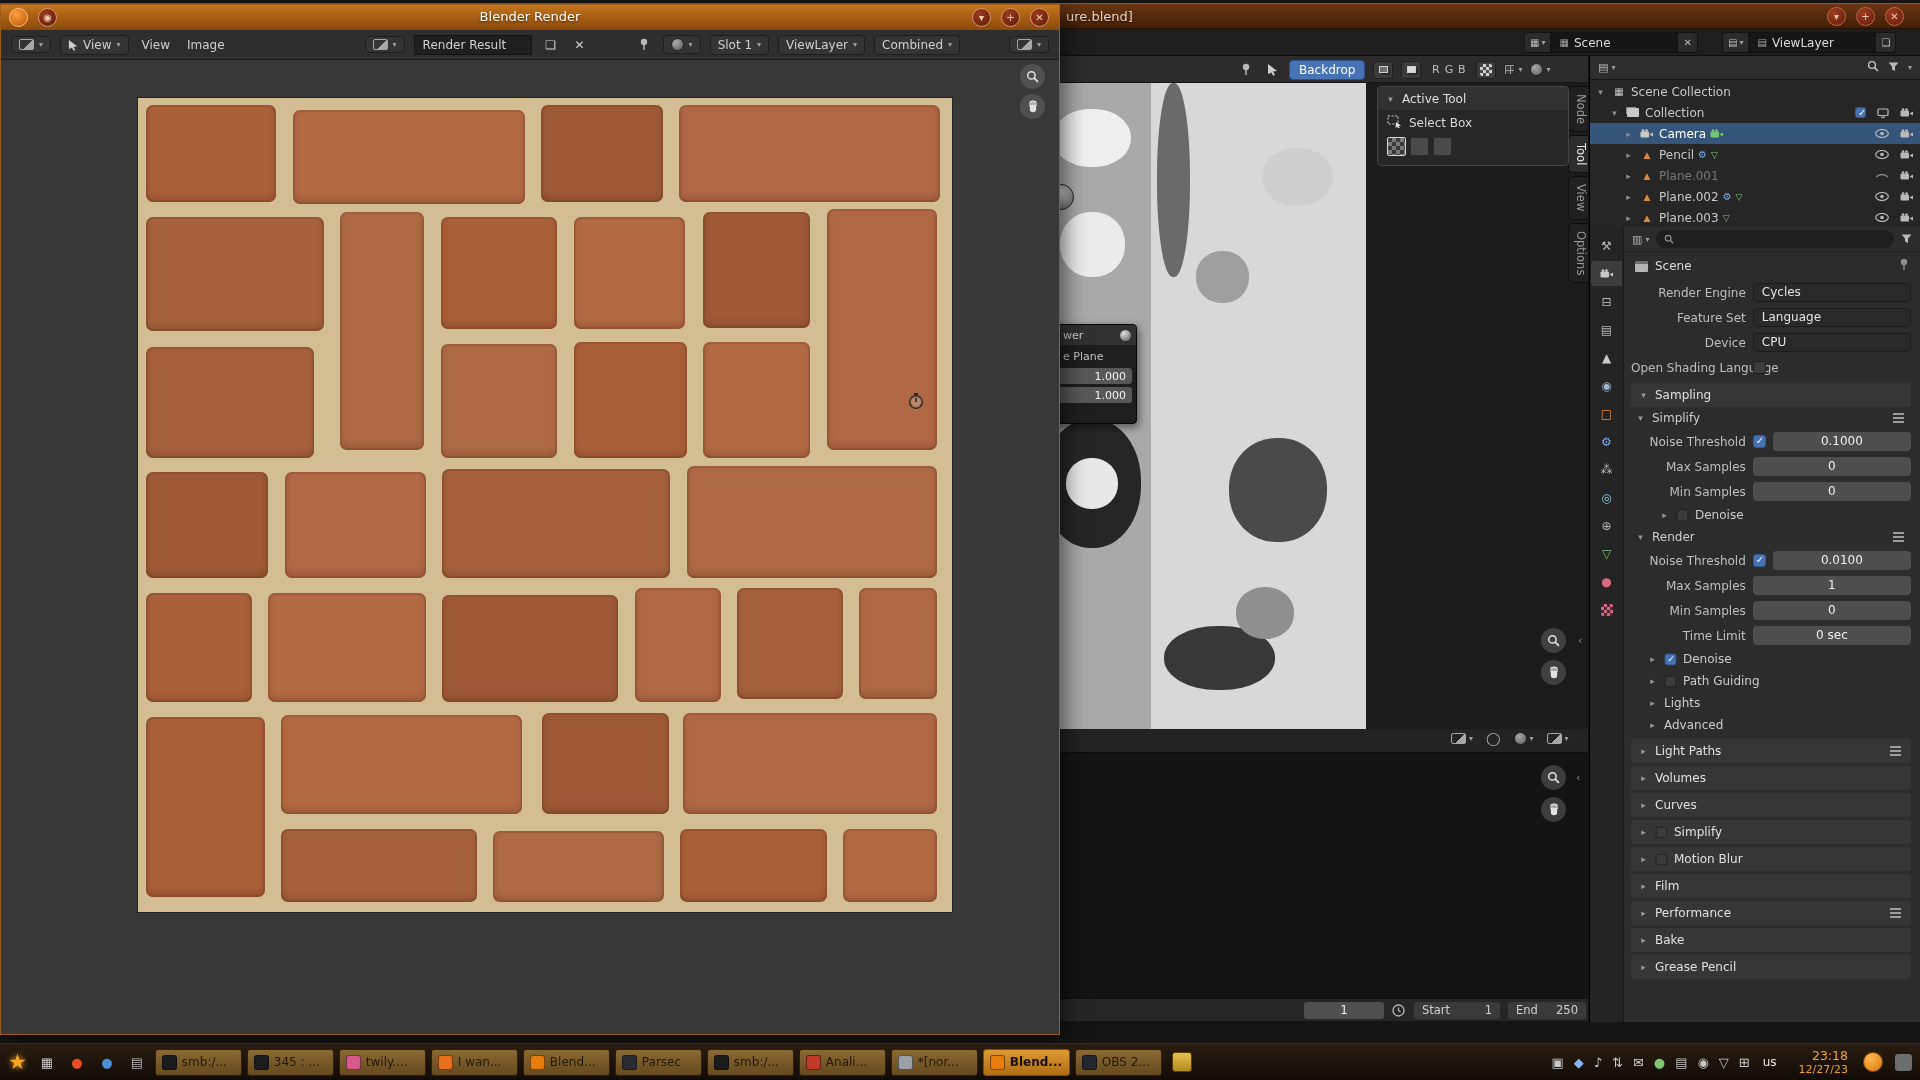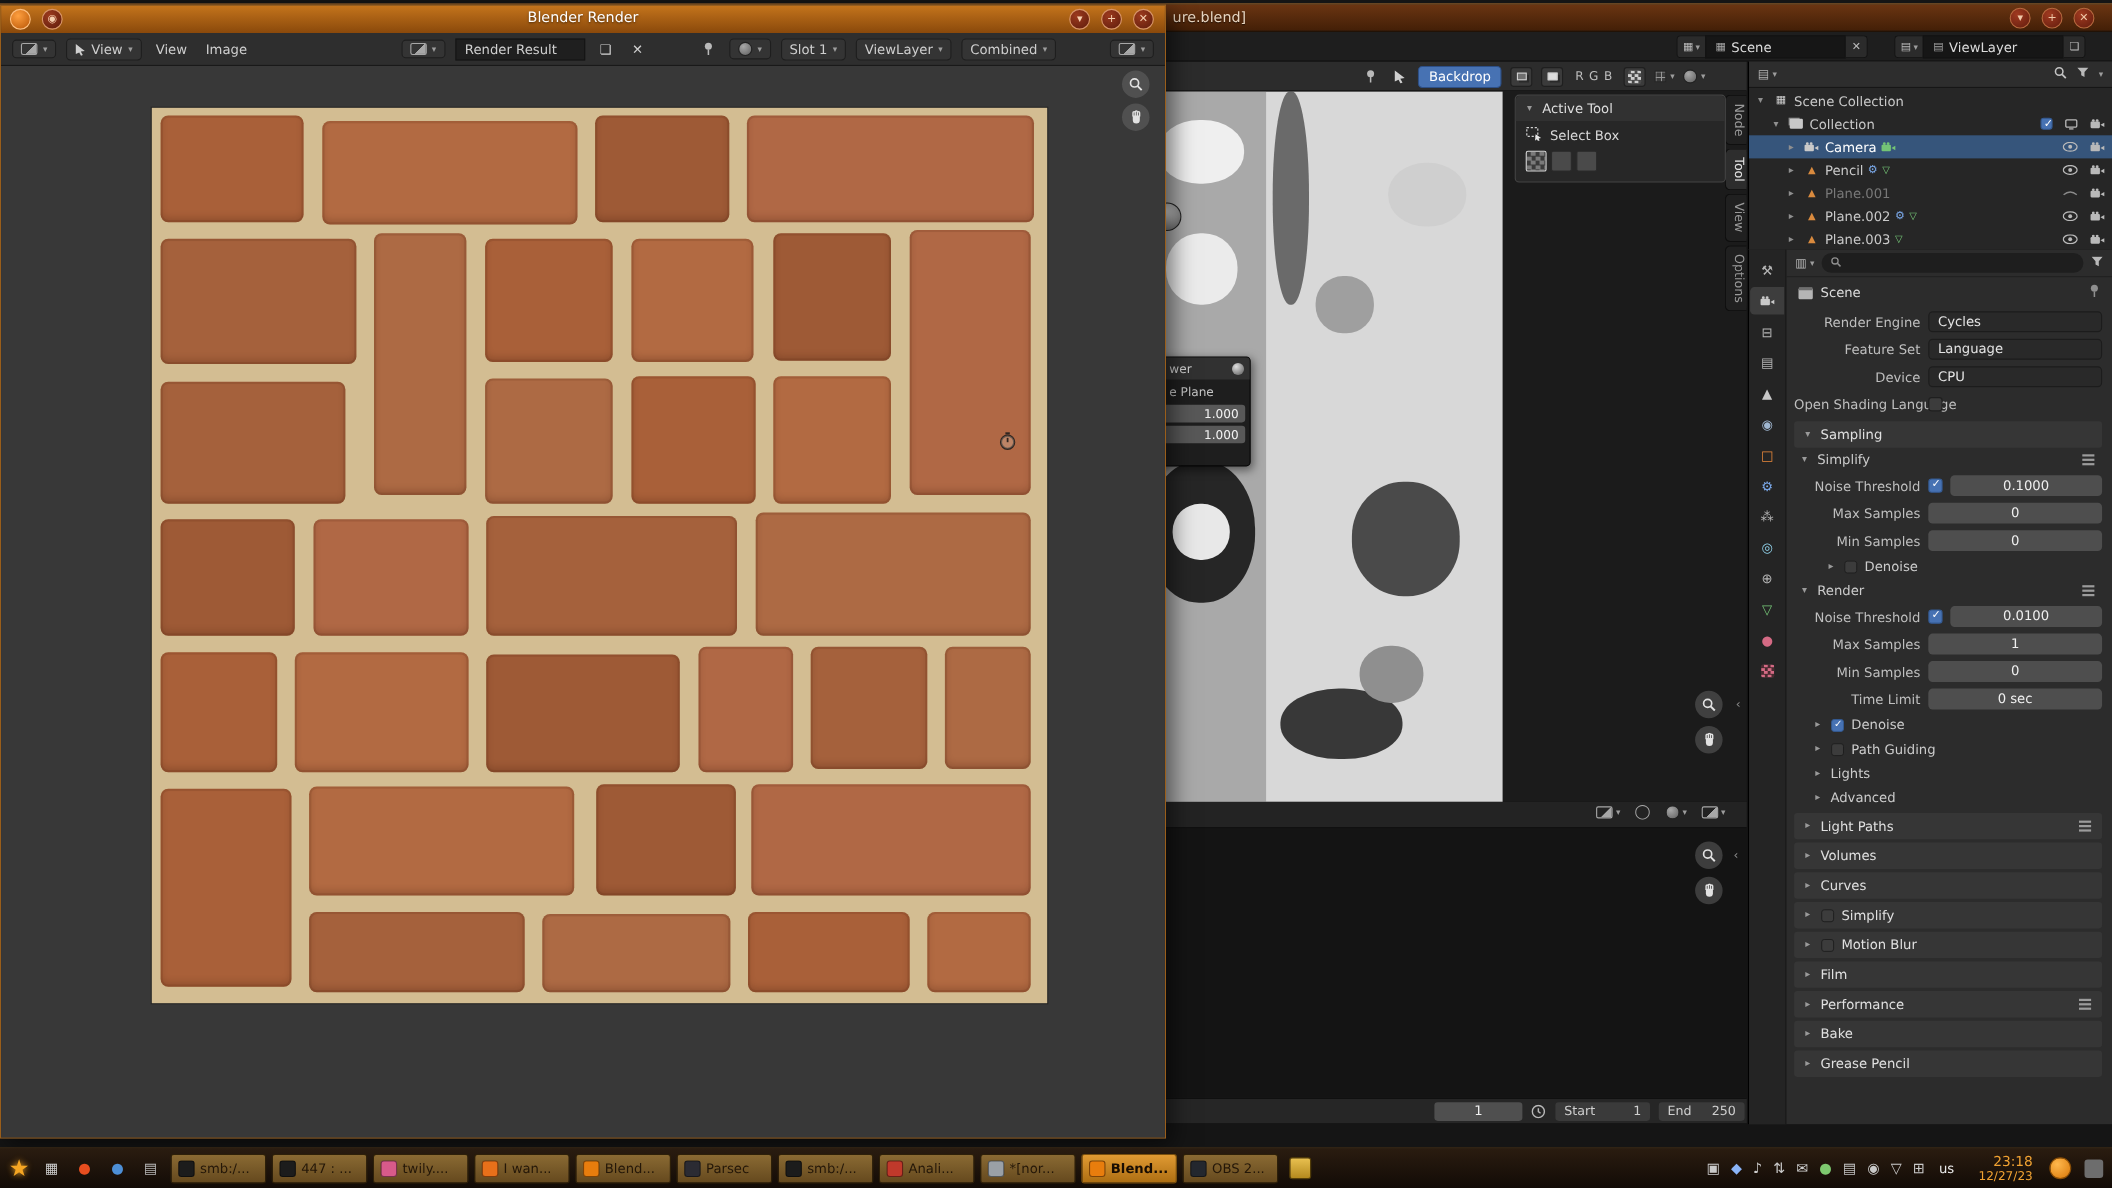--- a/index.html
+++ b/index.html
@@ -884,21 +884,21 @@
     <span class="tb-quick" style="color:#e84e1f">●</span>
     <span class="tb-quick" style="color:#4d8fd6">●</span>
     <span class="tb-quick" style="color:#b5b5b5">▤</span>
     <span id="tb-windows" style="display:flex;gap:5px">
         <div class="tb-win">
           <div class="tb-ico" style="background: rgb(28, 28, 28);"></div>
           <div>smb:/...</div>
         </div>
         <div class="tb-win">
           <div class="tb-ico" style="background: rgb(28, 28, 28);"></div>
-          <div>447 : ...</div>
+          <div>345 : ...</div>
         </div>
         <div class="tb-win">
           <div class="tb-ico" style="background: rgb(216, 90, 138);"></div>
           <div>twily....</div>
         </div>
         <div class="tb-win">
           <div class="tb-ico" style="background: rgb(232, 112, 26);"></div>
           <div>I wan...</div>
         </div>
         <div class="tb-win">

